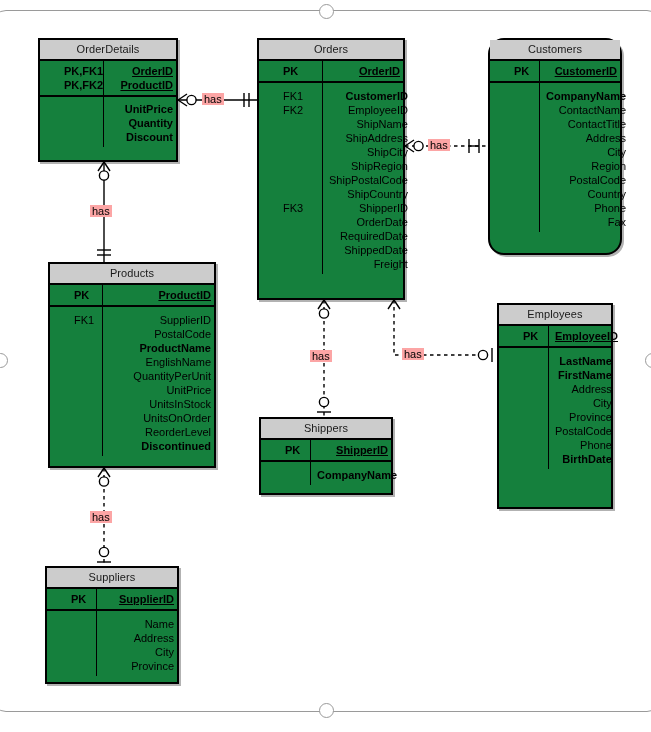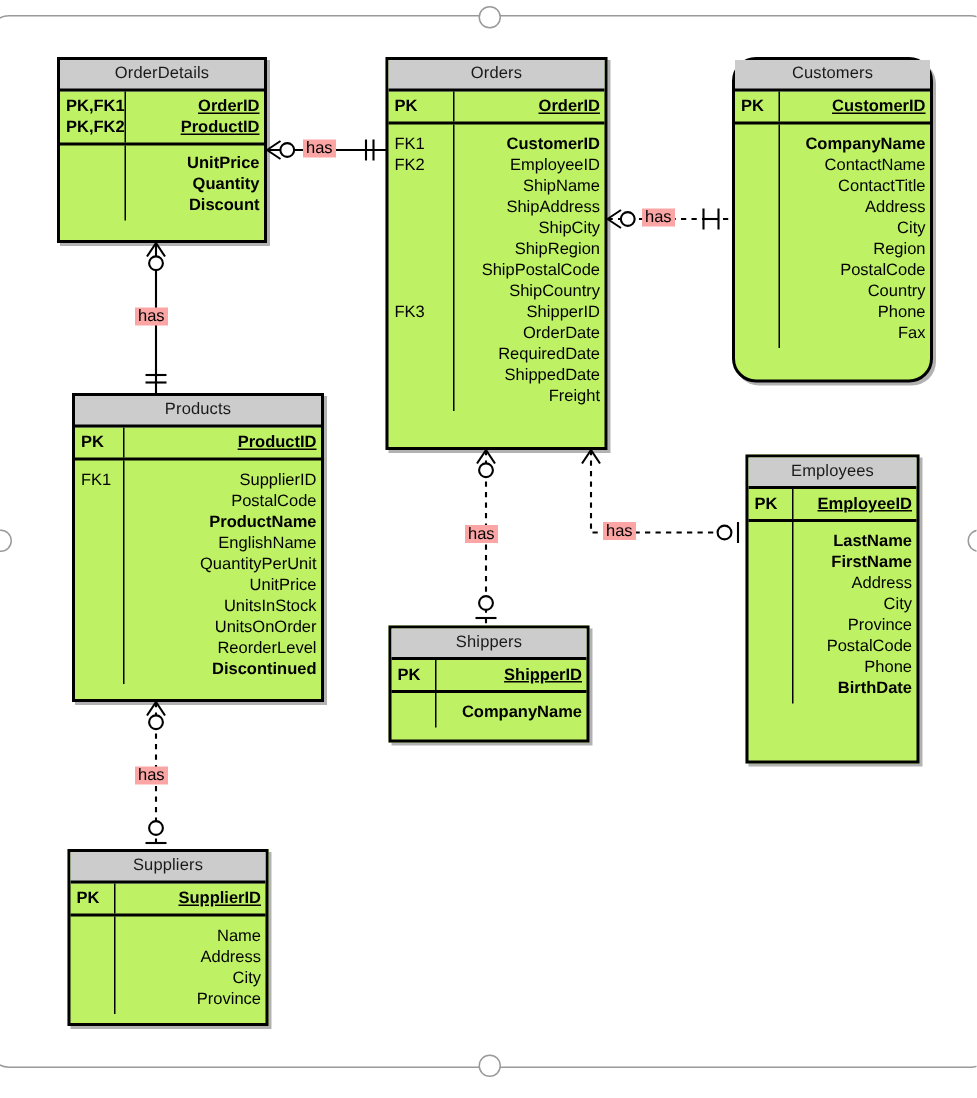--- a/index.html
+++ b/index.html
@@ -7,26 +7,26 @@
        font-family:"Liberation Sans","DejaVu Sans",sans-serif;}
 
   
   #canvas{position:absolute;left:0;top:0;width:651px;height:732px;}
   .page-frame{position:absolute;left:-8px;top:10px;width:667px;height:700px;
               border:1px solid #9a9a9a;border-radius:14px;background:transparent;}
   .handle{position:absolute;width:13px;height:13px;border:1px solid #9a9a9a;
           border-radius:50%;background:#ffffff;}
 
   
-  .entity{position:absolute;background:#bef264;border:2px solid #000000;
+  .entity{position:absolute;background:#15803d;border:2px solid #000000;
           box-sizing:border-box;box-shadow:2px 2px 0 rgba(0,0,0,.30);}
   .ent-title{height:19px;line-height:19px;text-align:center;background:#cccccc;
              border-bottom:2px solid #000000;font-size:11px;color:#1a1a1a;
              letter-spacing:.1px;}
-  .ent-sec{display:flex;}
+  .ent-sec{display:flex;padding-left:20px;}
   .ent-sec + .ent-sec{border-top:2px solid #000000;}
   .col-key{width:44px;flex:0 0 44px;border-right:1px solid #000000;
            padding:3px 0 3px 4px;box-sizing:border-box;}
   .col-fld{flex:1;padding:3px 3px 3px 6px;box-sizing:border-box;text-align:right;}
   .row{height:14px;line-height:14px;font-size:11px;color:#000;white-space:nowrap;}
   .row.empty{color:transparent;}
   .b{font-weight:bold;}
   .u{text-decoration:underline;}
   .pad-top{padding-top:5px;}
   .pad-top2{padding-top:6px;}

